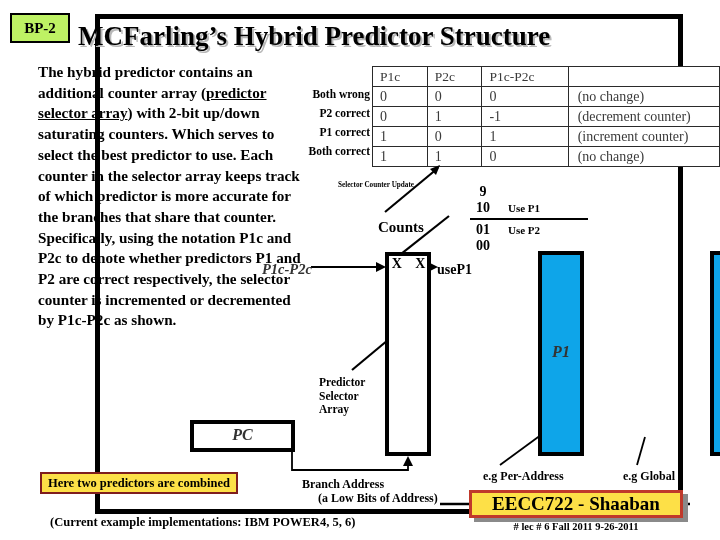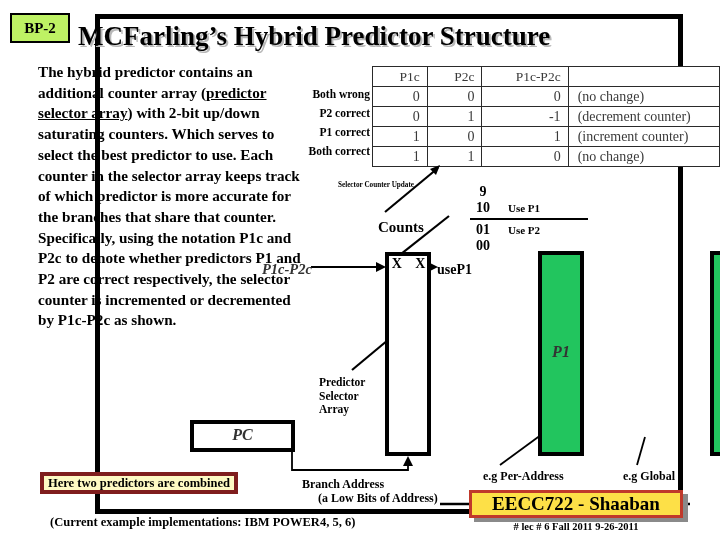--- a/index.html
+++ b/index.html
@@ -90,21 +90,21 @@
     border-collapse: collapse;
     font-family: "Liberation Serif", serif;
     font-size: 14px;
     color: #3a3a3a;
     background: #fff;
   }
   .tt td, .tt th {
     border: 1px solid #2a2a2a;
     padding: 0 7px;
     height: 19px;
-    text-align: right;
+    text-align: left;
     font-weight: normal;
     white-space: nowrap;
   }
   .tt th { font-size: 13.5px; }
   .tt td.desc, .tt th.desc {
     text-align: left;
     width: 139px;
     padding-left: 9px;
   }
   .tt .c1 { width: 44px; }
@@ -207,21 +207,21 @@
     font-family: "Liberation Serif", serif;
     font-size: 11.5px;
     font-weight: bold;
     line-height: 13.5px;
     color: #000;
   }
   
   .pbox {
     position: absolute;
     border: 4px solid #000;
-    background: #22c55e;
+    background: #0ea5e9;
     box-sizing: border-box;
   }
   .pbox .plabel {
     position: absolute;
     left: 0; right: 0;
     top: 50%;
     margin-top: -11px;
     text-align: center;
     font-family: "Liberation Serif", serif;
     font-size: 16px;
@@ -271,22 +271,22 @@
     color: #000;
     text-align: left;
     width: 140px;
   }
   .branch-addr .l2 { padding-left: 16px; }
   
   .combine-box {
     position: absolute;
     left: 40px; top: 472px;
     width: 198px; height: 22px;
-    border: 4px solid #7f1d1d;
-    background: #fef9c3;
+    border: 2px solid #7f1d1d;
+    background: #fde047;
     box-sizing: border-box;
     display: flex;
     align-items: center;
     justify-content: center;
     font-family: "Liberation Serif", serif;
     font-size: 12.5px;
     font-weight: bold;
   }
   
   .footnote {

